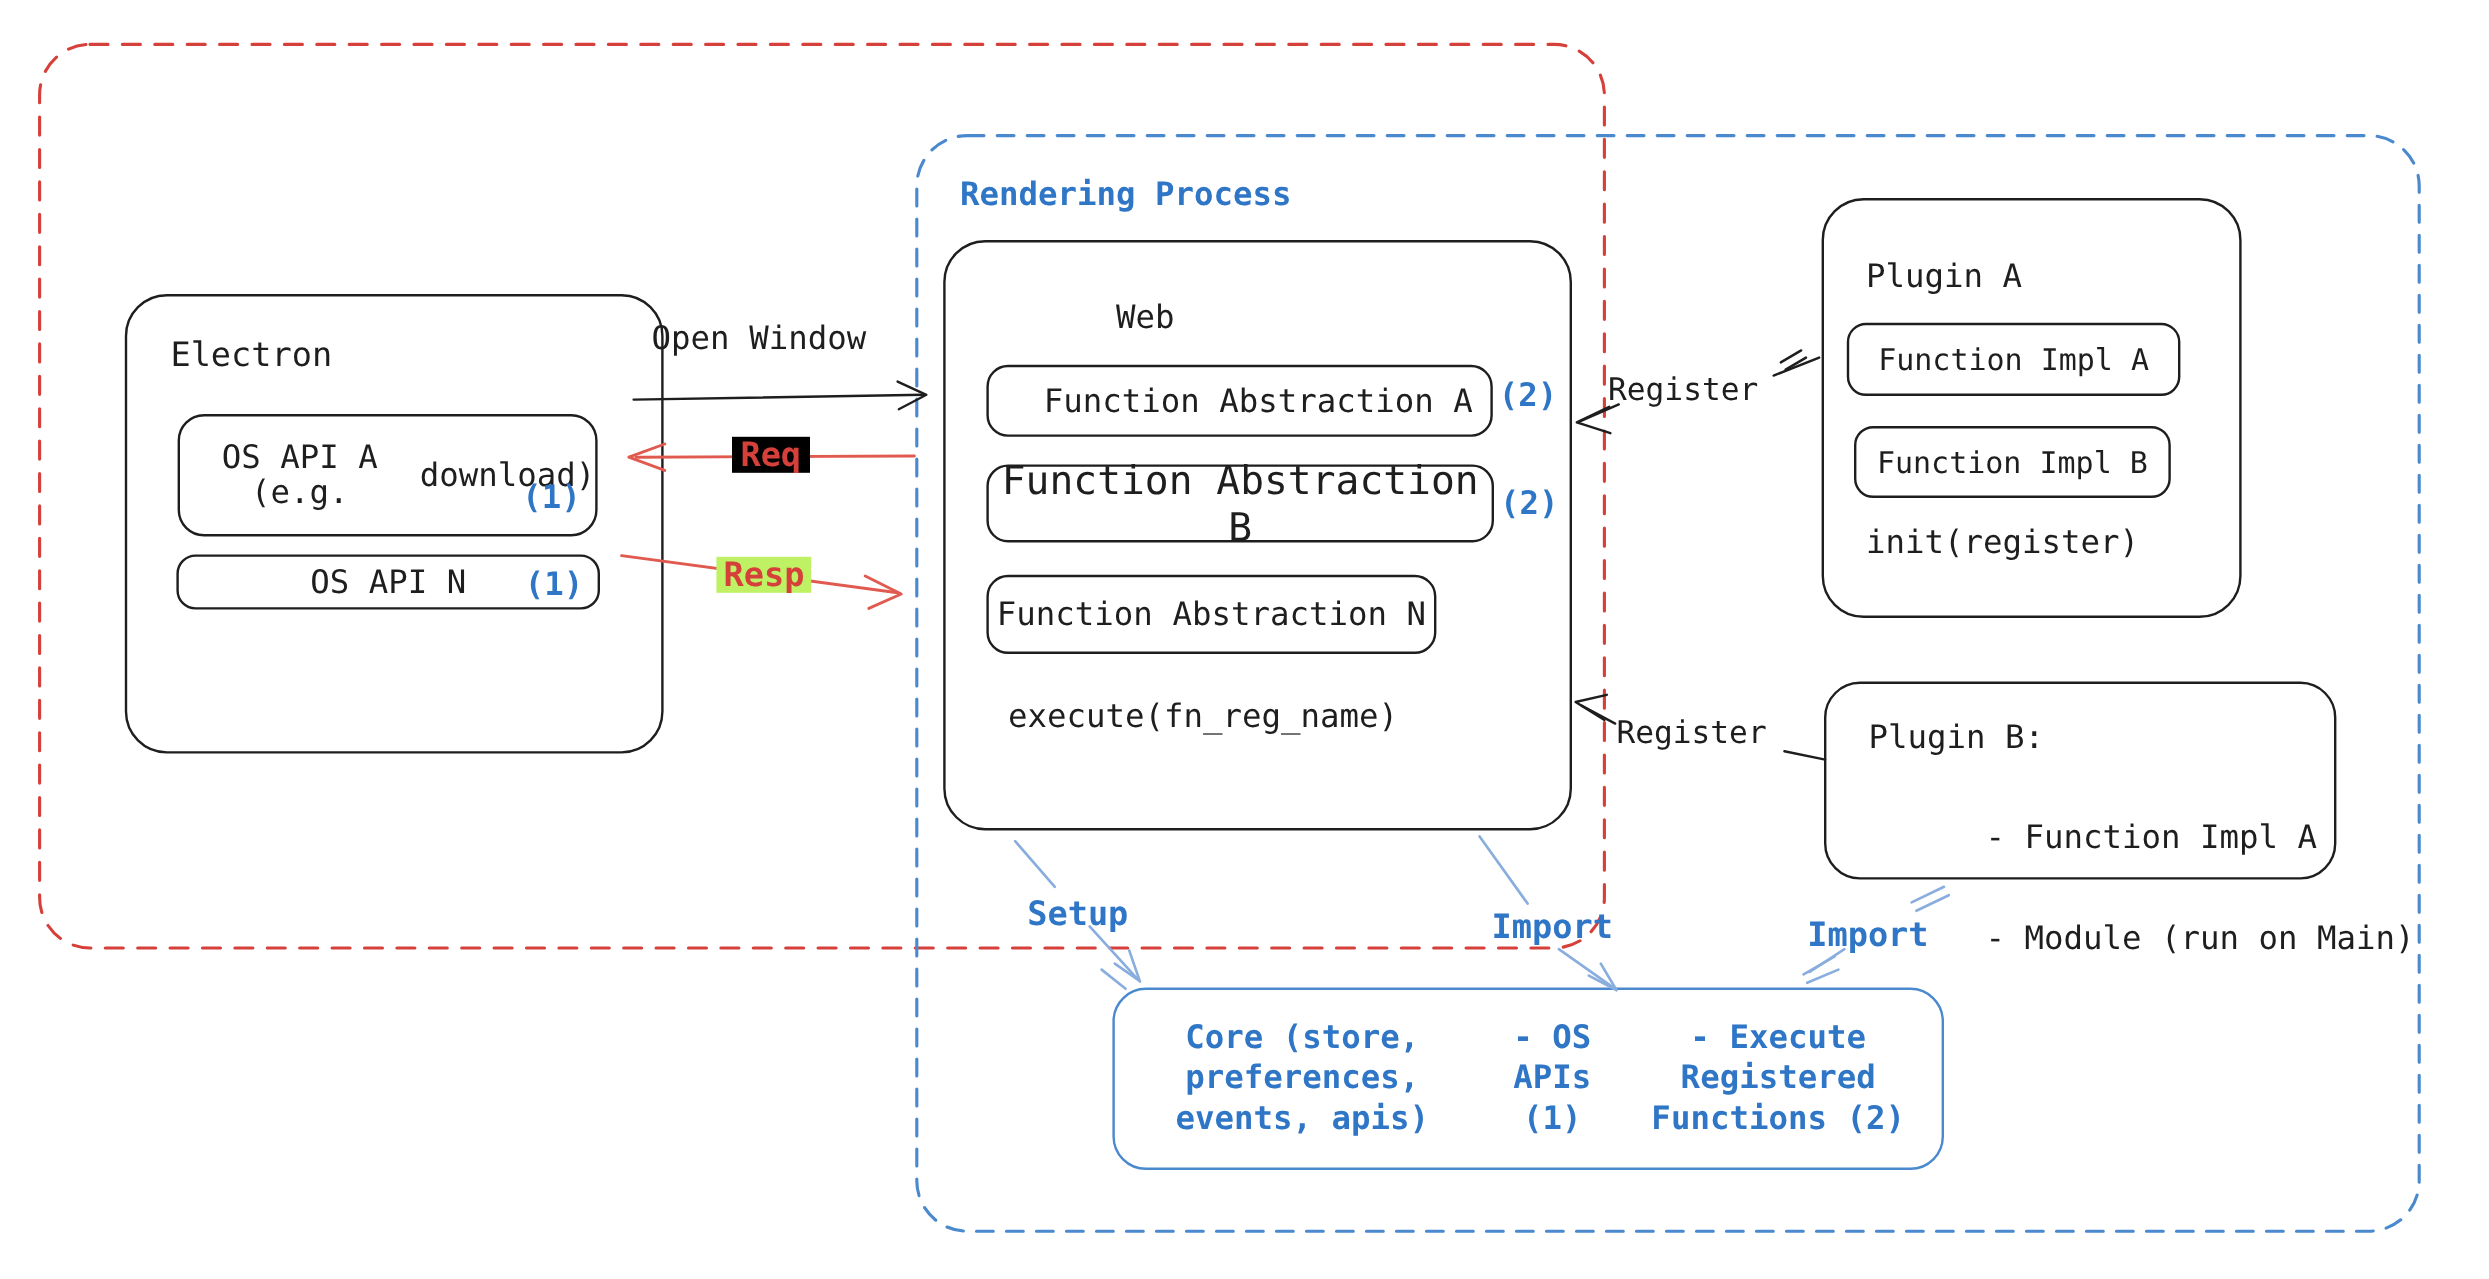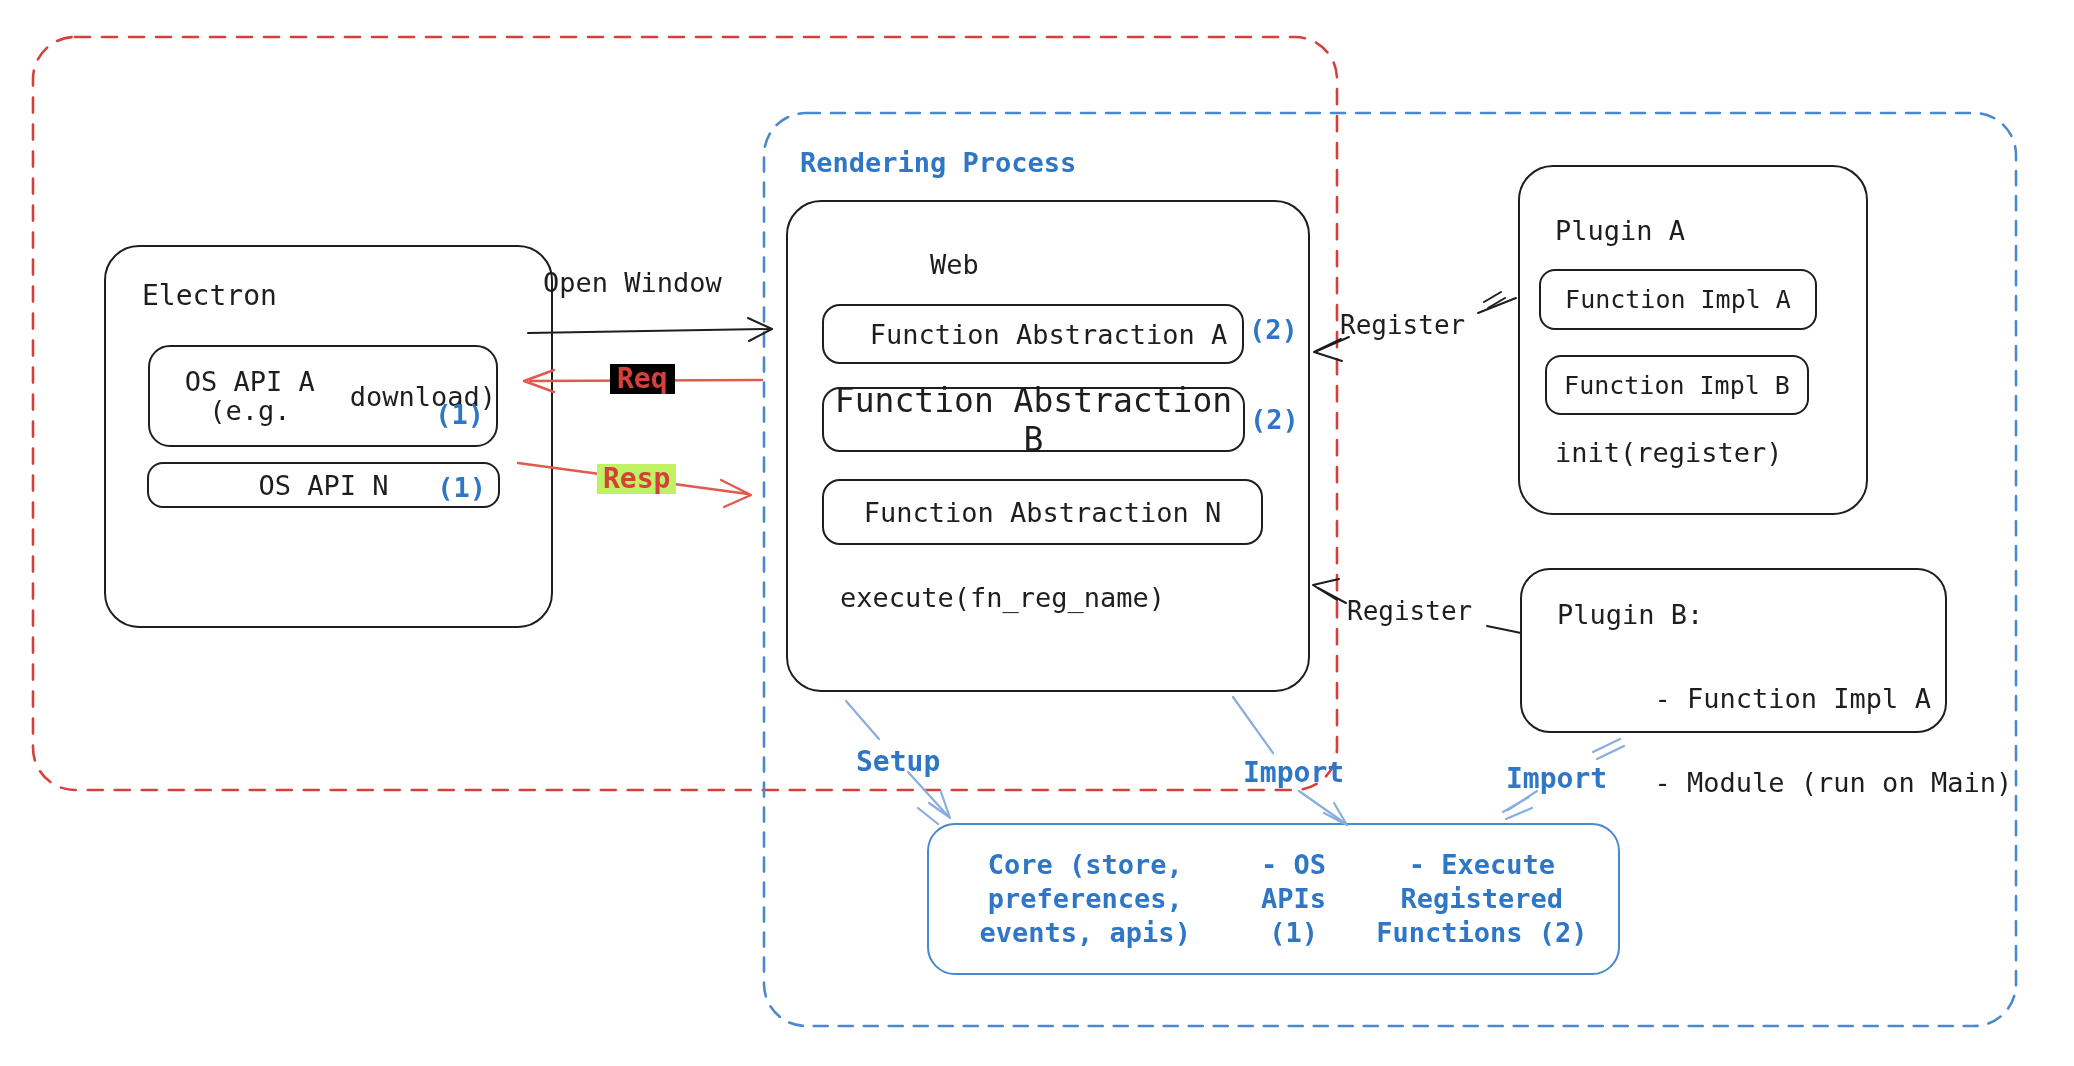--- a/index.html
+++ b/index.html
@@ -50,21 +50,21 @@
       <div class="badge" style="right:12px;top:8px;font-size:27px;">(1)</div>
     </div>
   </div>
 
   <div class="box" style="left:786px;top:200px;width:524px;height:492px;border-radius:35px;">
     <div class="label" style="left:142px;top:48px;font-size:27px;">Web</div>
     <div class="box center" style="left:34px;top:102px;width:422px;height:60px;border-radius:18px;font-size:27px;padding-left:31px;">Function Abstraction A</div>
     <div class="badge" style="left:461px;top:112px;font-size:27px;">(2)</div>
     <div class="box center" style="left:34px;top:185px;width:423px;height:65px;border-radius:18px;font-size:33px;">Function Abstraction B</div>
     <div class="badge" style="left:462px;top:202px;font-size:27px;">(2)</div>
-    <div class="box center" style="left:34px;top:277px;width:441px;height:66px;border-radius:18px;font-size:27px;">Function Abstraction N</div>
+    <div class="box center" style="left:34px;top:277px;width:375px;height:66px;border-radius:18px;font-size:27px;">Function Abstraction N</div>
     <div class="label" style="left:52px;top:381px;font-size:27px;">execute(fn_reg_name)</div>
   </div>
 
   <div class="box" style="left:1518px;top:165px;width:350px;height:350px;border-radius:35px;">
     <div class="label" style="left:35px;top:49px;font-size:27px;">Plugin A</div>
     <div class="box center" style="left:19px;top:102px;width:278px;height:61px;border-radius:16px;font-size:25px;">Function Impl A</div>
     <div class="box center" style="left:25px;top:188px;width:264px;height:60px;border-radius:16px;font-size:25px;">Function Impl B</div>
     <div class="label" style="left:35px;top:271px;font-size:27px;">init(register)</div>
   </div>
 

